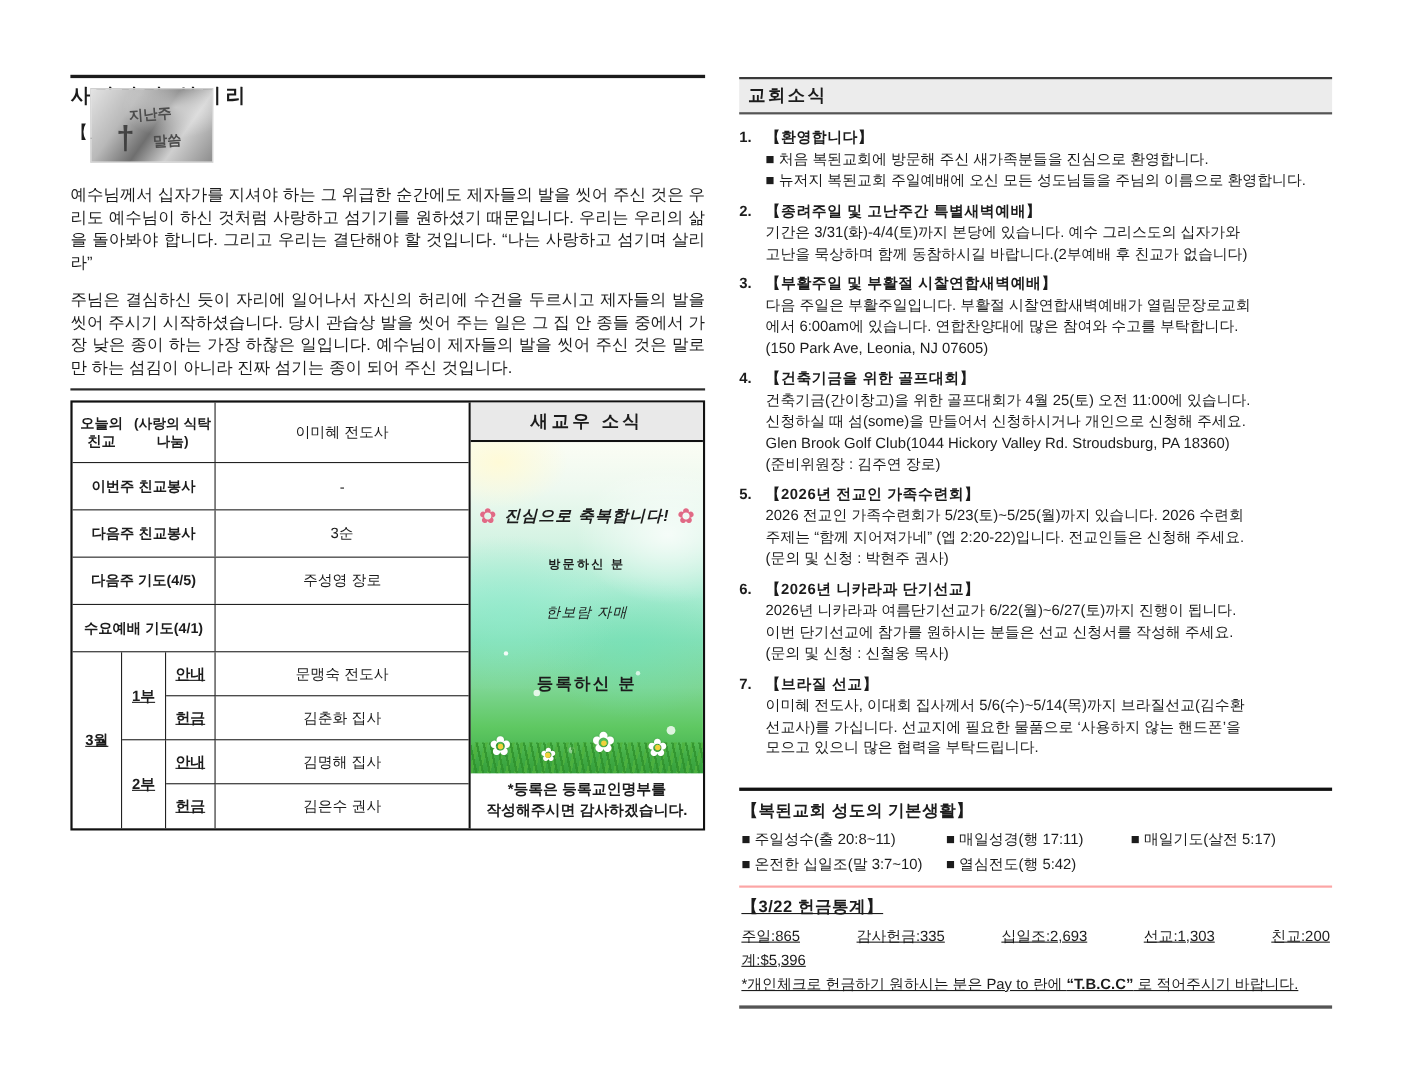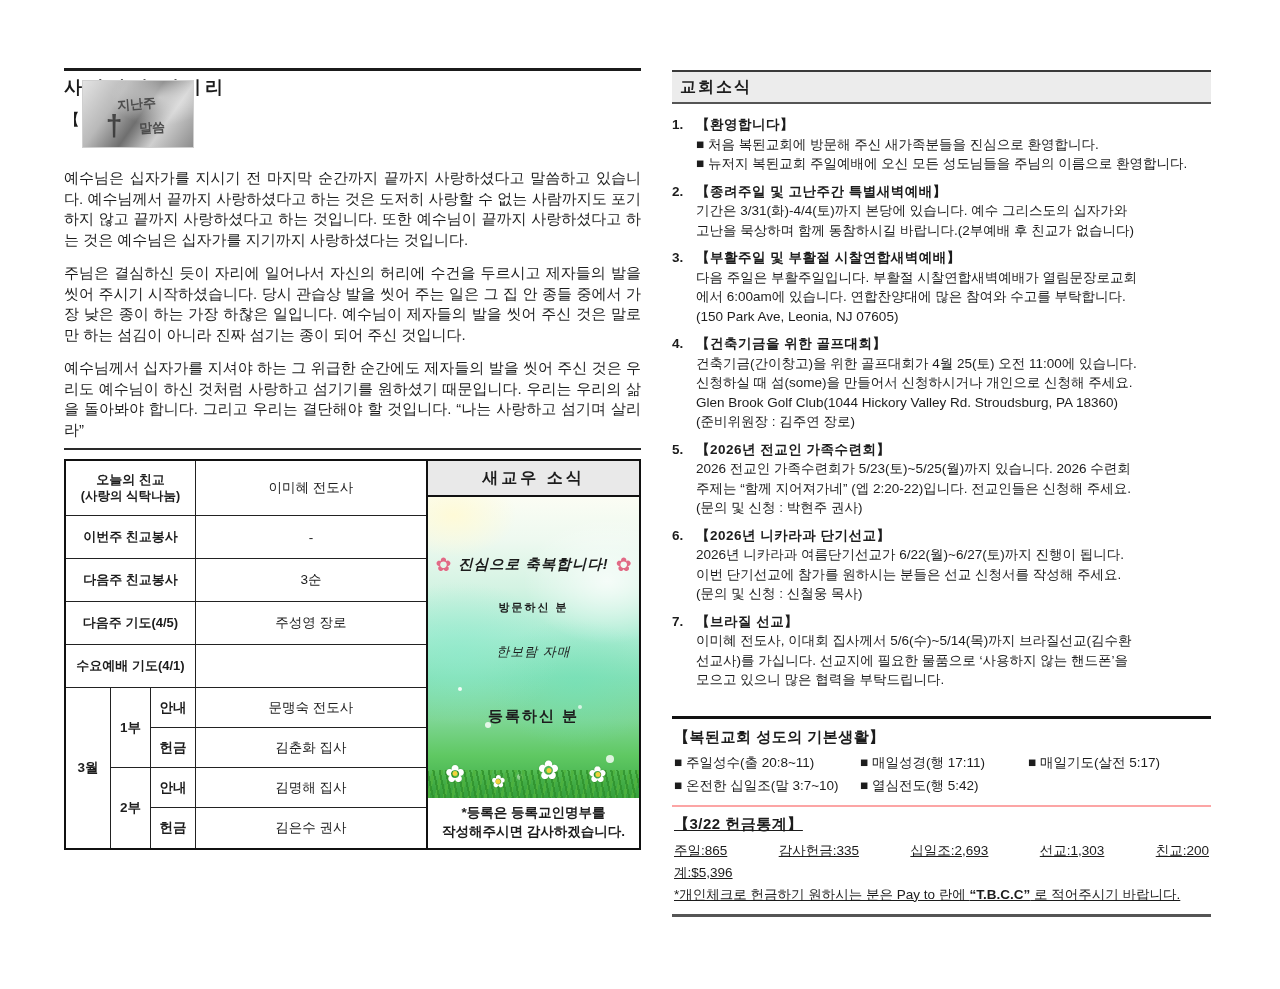--- a/index.html
+++ b/index.html
@@ -45,29 +45,29 @@
   .tbl-header {
     height:34px; flex:0 0 34px; background:#e9e9e9; border-bottom:2px solid #111;
     display:flex; align-items:center; justify-content:center;
     font-size:16px; font-weight:800; letter-spacing:3px;
   }
 
   .srow { display:flex; border-bottom:1px solid #222; }
   .srow.h54 { height:54px; } .srow.h42 { height:42px; }
   .srow .label {
     width:130px; flex:0 0 130px; border-right:1px solid #222; box-sizing:border-box;
-    display:flex; flex-direction:column; align-items:center; justify-content:center;
+    display:flex; flex-direction:row; align-items:center; justify-content:center;
     font-weight:800; font-size:13px; text-align:center; line-height:16px;
   }
   .srow .label .l2 { font-size:12.5px; }
   .srow .value { flex:1; display:flex; align-items:center; justify-content:center; font-size:13.5px; }
 
   .duty { display:grid; grid-template-columns:45px 40px 45px 1fr; grid-auto-rows:40px; font-size:13.5px; }
   .duty .cell { display:flex; align-items:center; justify-content:center; box-sizing:border-box; }
-  .duty .b { font-weight:800; }
+  .duty .b { font-weight:800;text-decoration:underline; }
   .br { border-right:1px solid #222; }
   .bb { border-bottom:1px solid #222; }
 
   .newcomer-art {
     position:relative; flex:1 1 auto; overflow:hidden; text-align:center;
     background:
       radial-gradient(ellipse 90px 60px at 12% 6%, rgba(255,250,214,0.95), transparent 70%),
       radial-gradient(ellipse 120px 90px at 85% 28%, rgba(255,255,255,0.75), transparent 70%),
       radial-gradient(ellipse 140px 100px at 15% 52%, rgba(140,235,205,0.55), transparent 72%),
       radial-gradient(ellipse 120px 90px at 70% 62%, rgba(110,225,185,0.45), transparent 72%),
@@ -137,23 +137,22 @@
         <span class="ph2">말씀</span>
         <span class="photo-cross">†</span>
       </div>
       <div class="sermon-titles">
         <div class="sermon-title">사랑하며 섬기리</div>
         <div class="sermon-scripture">【요 13:1-15】</div>
       </div>
     </header>
 
     <div class="sermon-body">
-      <p>예수님은 십자가를 지시기 전 마지막 순간까지 끝까지 사랑하셨다고 말씀하고 있습니다. 예수님께서 끝까지 사랑하셨다고 하는 것은 도저히 사랑할 수 없는 사람까지도 포기하지 않고 끝까지 사랑하셨다고 하는 것입니다. 또한 예수님이 끝까지 사랑하셨다고 하는 것은 예수님은 십자가를 지기까지 사랑하셨다는 것입니다.</p>
+      <p>예수님께서 십자가를 지셔야 하는 그 위급한 순간에도 제자들의 발을 씻어 주신 것은 우리도 예수님이 하신 것처럼 사랑하고 섬기기를 원하셨기 때문입니다. 우리는 우리의 삶을 돌아봐야 합니다. 그리고 우리는 결단해야 할 것입니다. “나는 사랑하고 섬기며 살리라”</p>
       <p>주님은 결심하신 듯이 자리에 일어나서 자신의 허리에 수건을 두르시고 제자들의 발을 씻어 주시기 시작하셨습니다. 당시 관습상 발을 씻어 주는 일은 그 집 안 종들 중에서 가장 낮은 종이 하는 가장 하찮은 일입니다. 예수님이 제자들의 발을 씻어 주신 것은 말로만 하는 섬김이 아니라 진짜 섬기는 종이 되어 주신 것입니다.</p>
-      <p>예수님께서 십자가를 지셔야 하는 그 위급한 순간에도 제자들의 발을 씻어 주신 것은 우리도 예수님이 하신 것처럼 사랑하고 섬기기를 원하셨기 때문입니다. 우리는 우리의 삶을 돌아봐야 합니다. 그리고 우리는 결단해야 할 것입니다. “나는 사랑하고 섬기며 살리라”</p>
     </div>
 
     <div class="rule-mid"></div>
 
     <div class="info-table">
 
       <div class="serving-section">
 
         <div class="srow h54">
           <div class="label">

